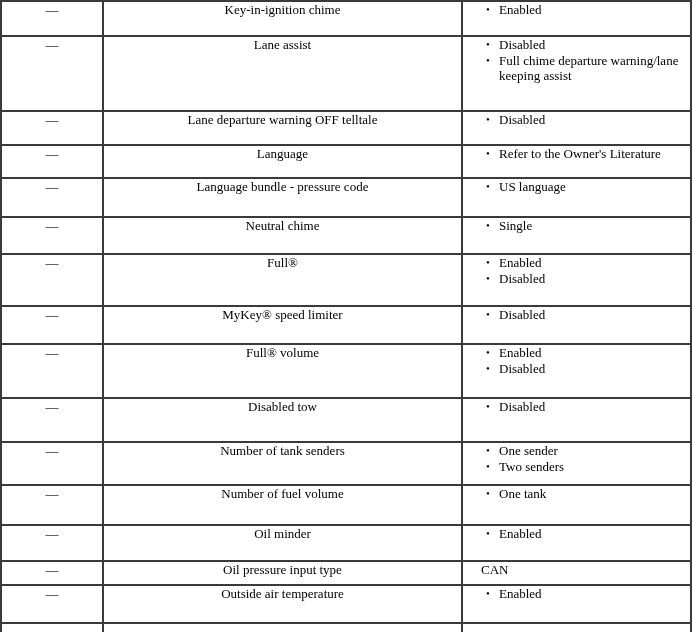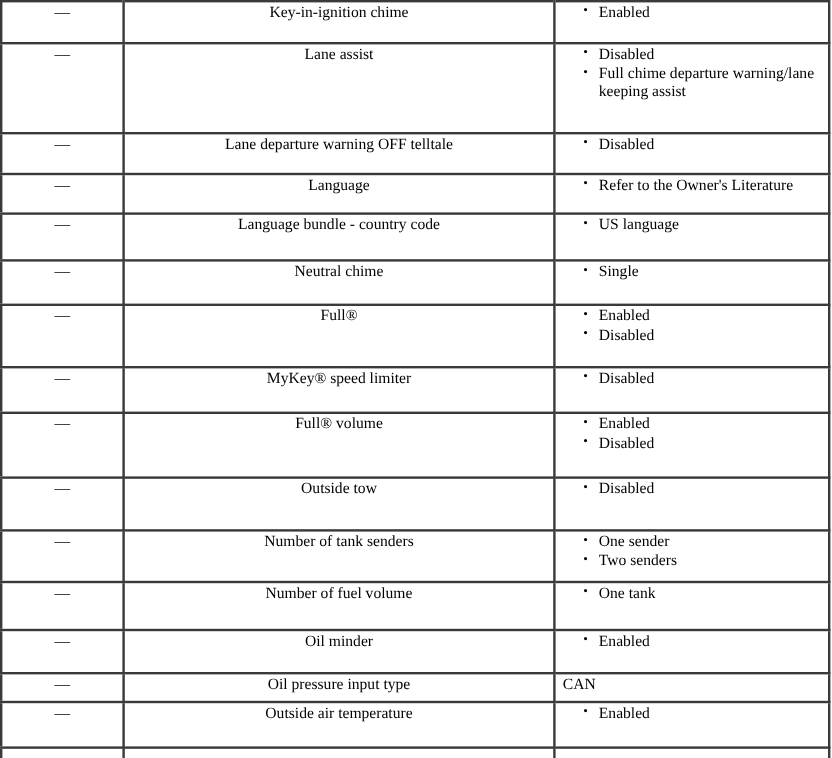--- a/index.html
+++ b/index.html
@@ -78,21 +78,21 @@
   }
   ul.bullets li::before {
     content: "\2022";
     position: absolute;
     left: -13px;
     top: -1px;
     font-size: 11px;
     line-height: 16px;
   }
   .plain-value {
-    padding-left: 6px;
+    padding-left: 18px;
   }
 </style>
 </head>
 <body>
 
 <div class="sheet">
   <table class="spec-table">
     <colgroup>
       <col class="c-dash">
       <col class="c-name">
@@ -131,21 +131,21 @@
           <td class="cell-dash"><span class="dash-mark">—</span></td>
           <td class="cell-name"><span>Language</span></td>
           <td class="cell-value">
             <ul class="bullets">
               <li>Refer to the Owner's Literature</li>
             </ul>
           </td>
         </tr>
         <tr style="height: 39px;">
           <td class="cell-dash"><span class="dash-mark">—</span></td>
-          <td class="cell-name"><span>Language bundle - country code</span></td>
+          <td class="cell-name"><span>Language bundle - pressure code</span></td>
           <td class="cell-value">
             <ul class="bullets">
               <li>US language</li>
             </ul>
           </td>
         </tr>
         <tr style="height: 37px;">
           <td class="cell-dash"><span class="dash-mark">—</span></td>
           <td class="cell-name"><span>Neutral chime</span></td>
           <td class="cell-value">
@@ -178,21 +178,21 @@
           <td class="cell-name"><span>Full® volume</span></td>
           <td class="cell-value">
             <ul class="bullets">
               <li>Enabled</li>
               <li>Disabled</li>
             </ul>
           </td>
         </tr>
         <tr style="height: 44px;">
           <td class="cell-dash"><span class="dash-mark">—</span></td>
-          <td class="cell-name"><span>Outside tow</span></td>
+          <td class="cell-name"><span>Disabled tow</span></td>
           <td class="cell-value">
             <ul class="bullets">
               <li>Disabled</li>
             </ul>
           </td>
         </tr>
         <tr style="height: 43px;">
           <td class="cell-dash"><span class="dash-mark">—</span></td>
           <td class="cell-name"><span>Number of tank senders</span></td>
           <td class="cell-value">

